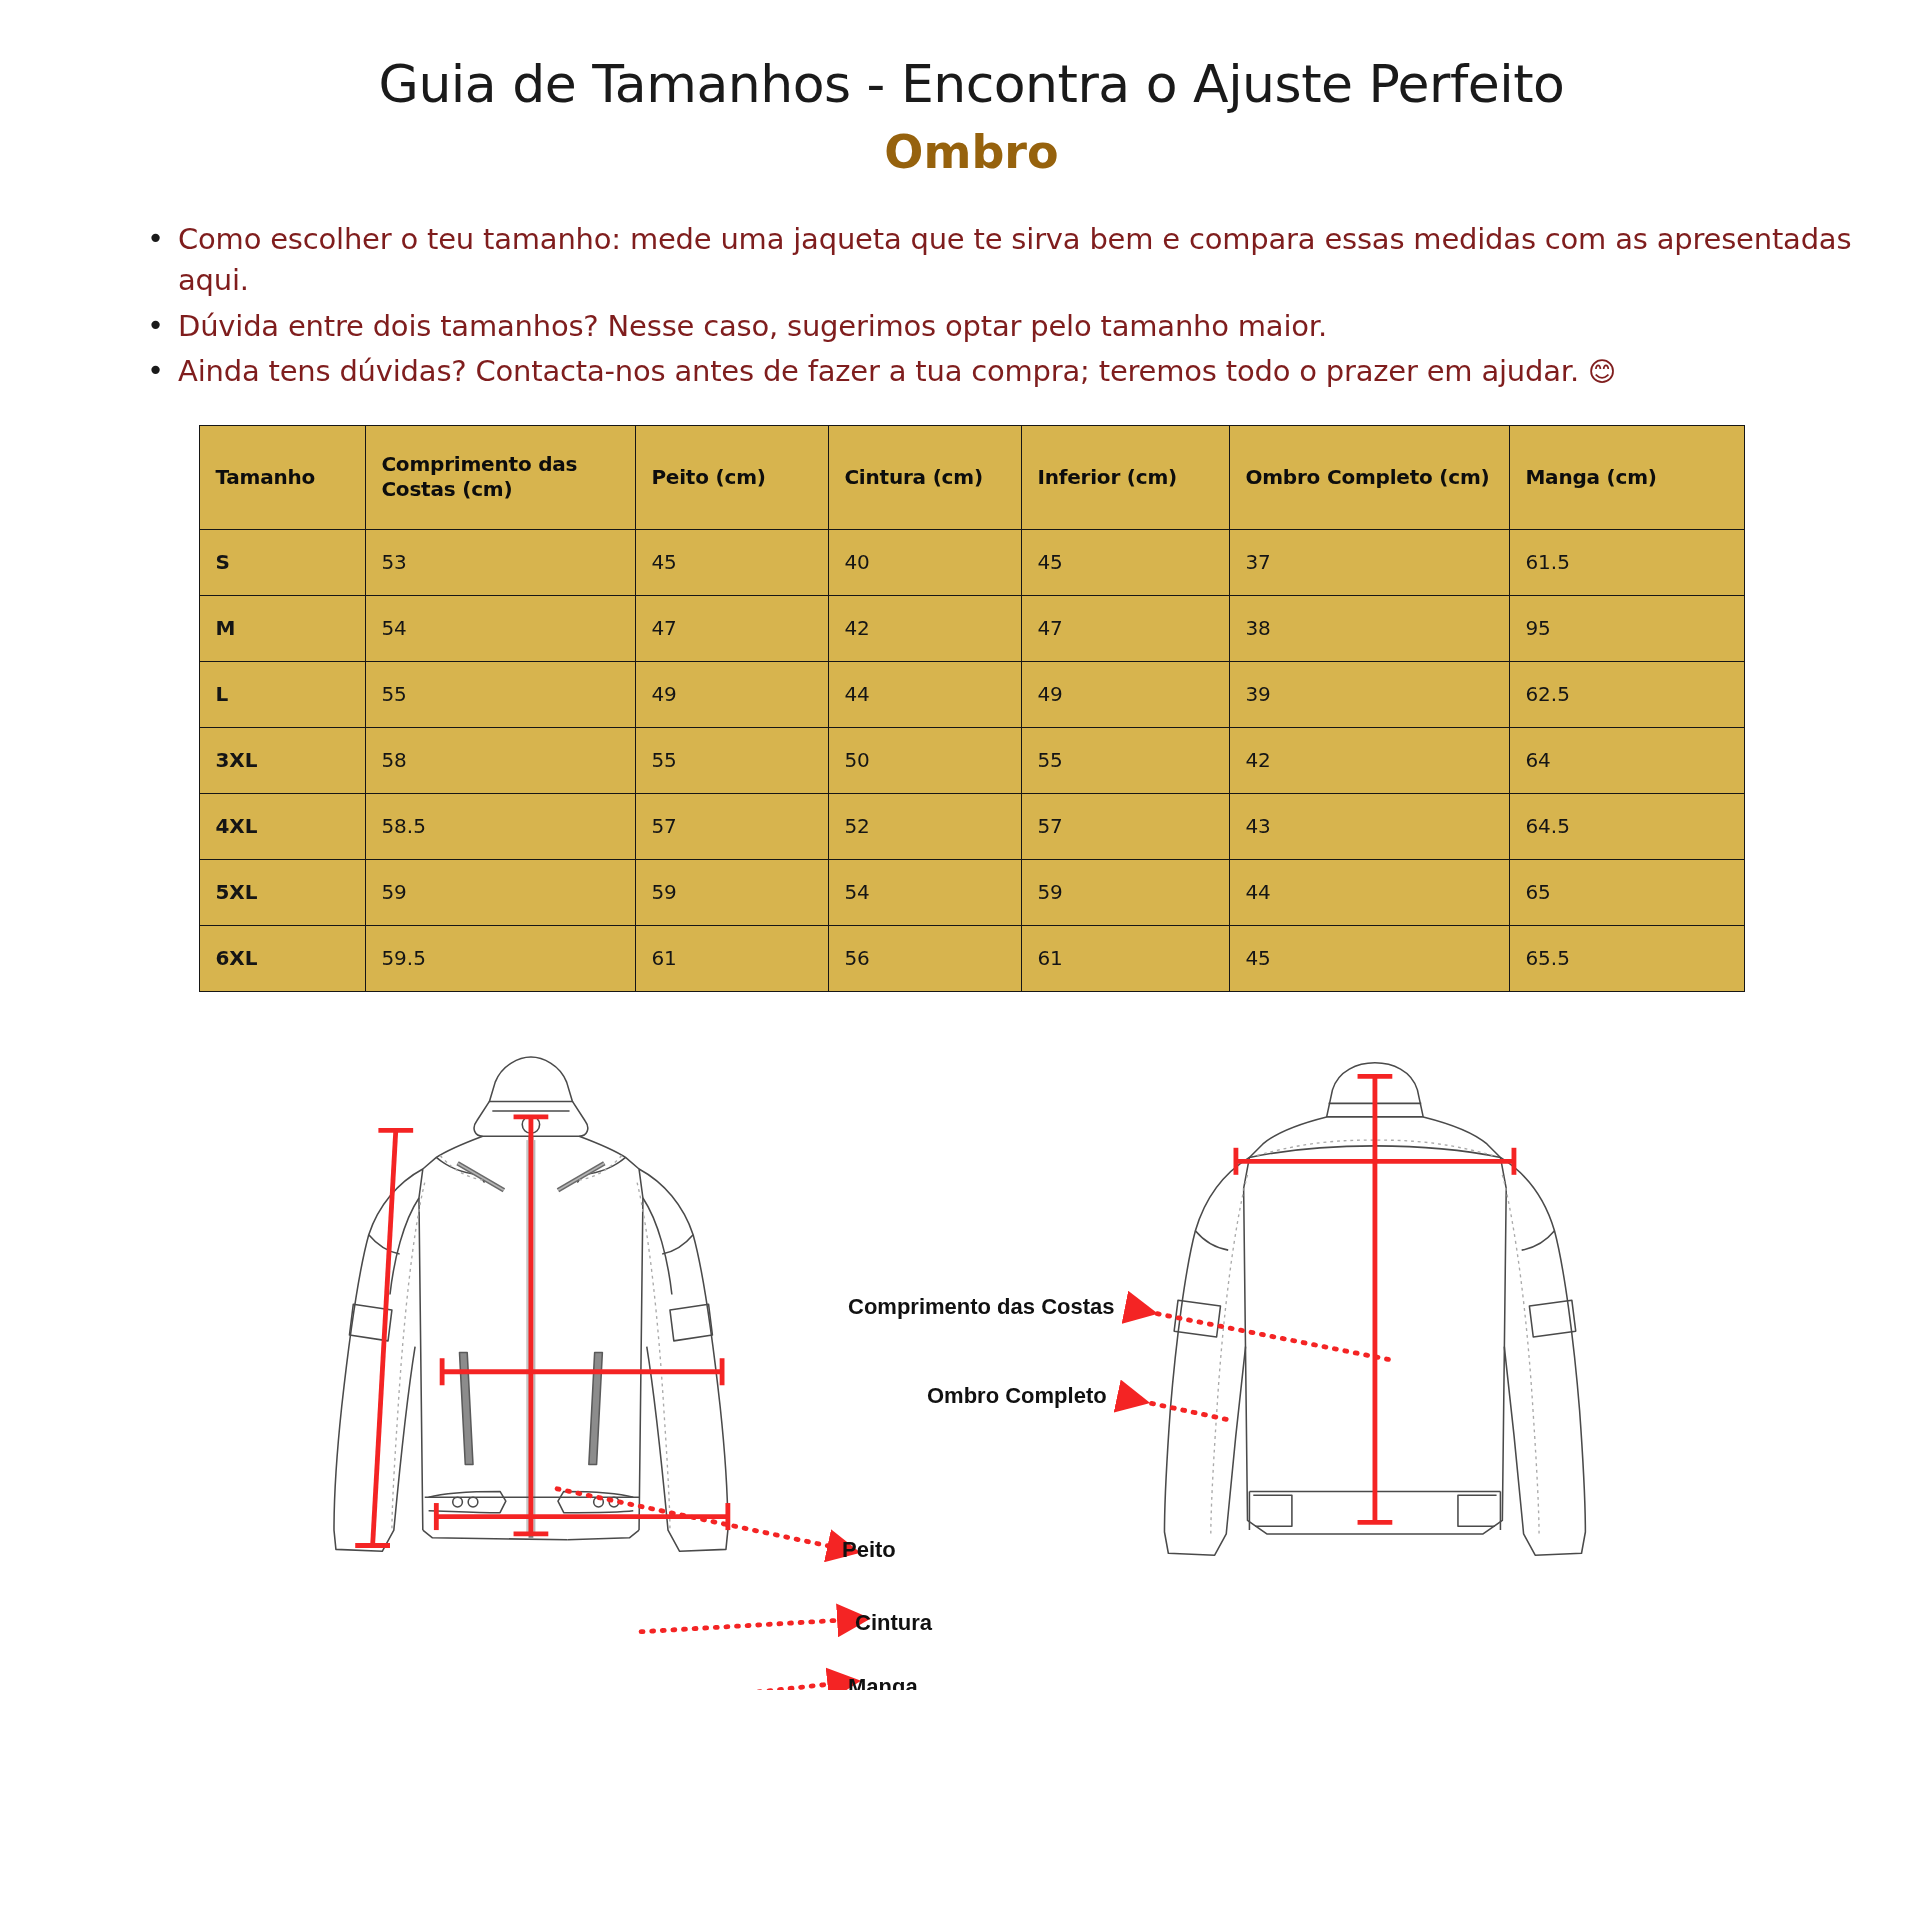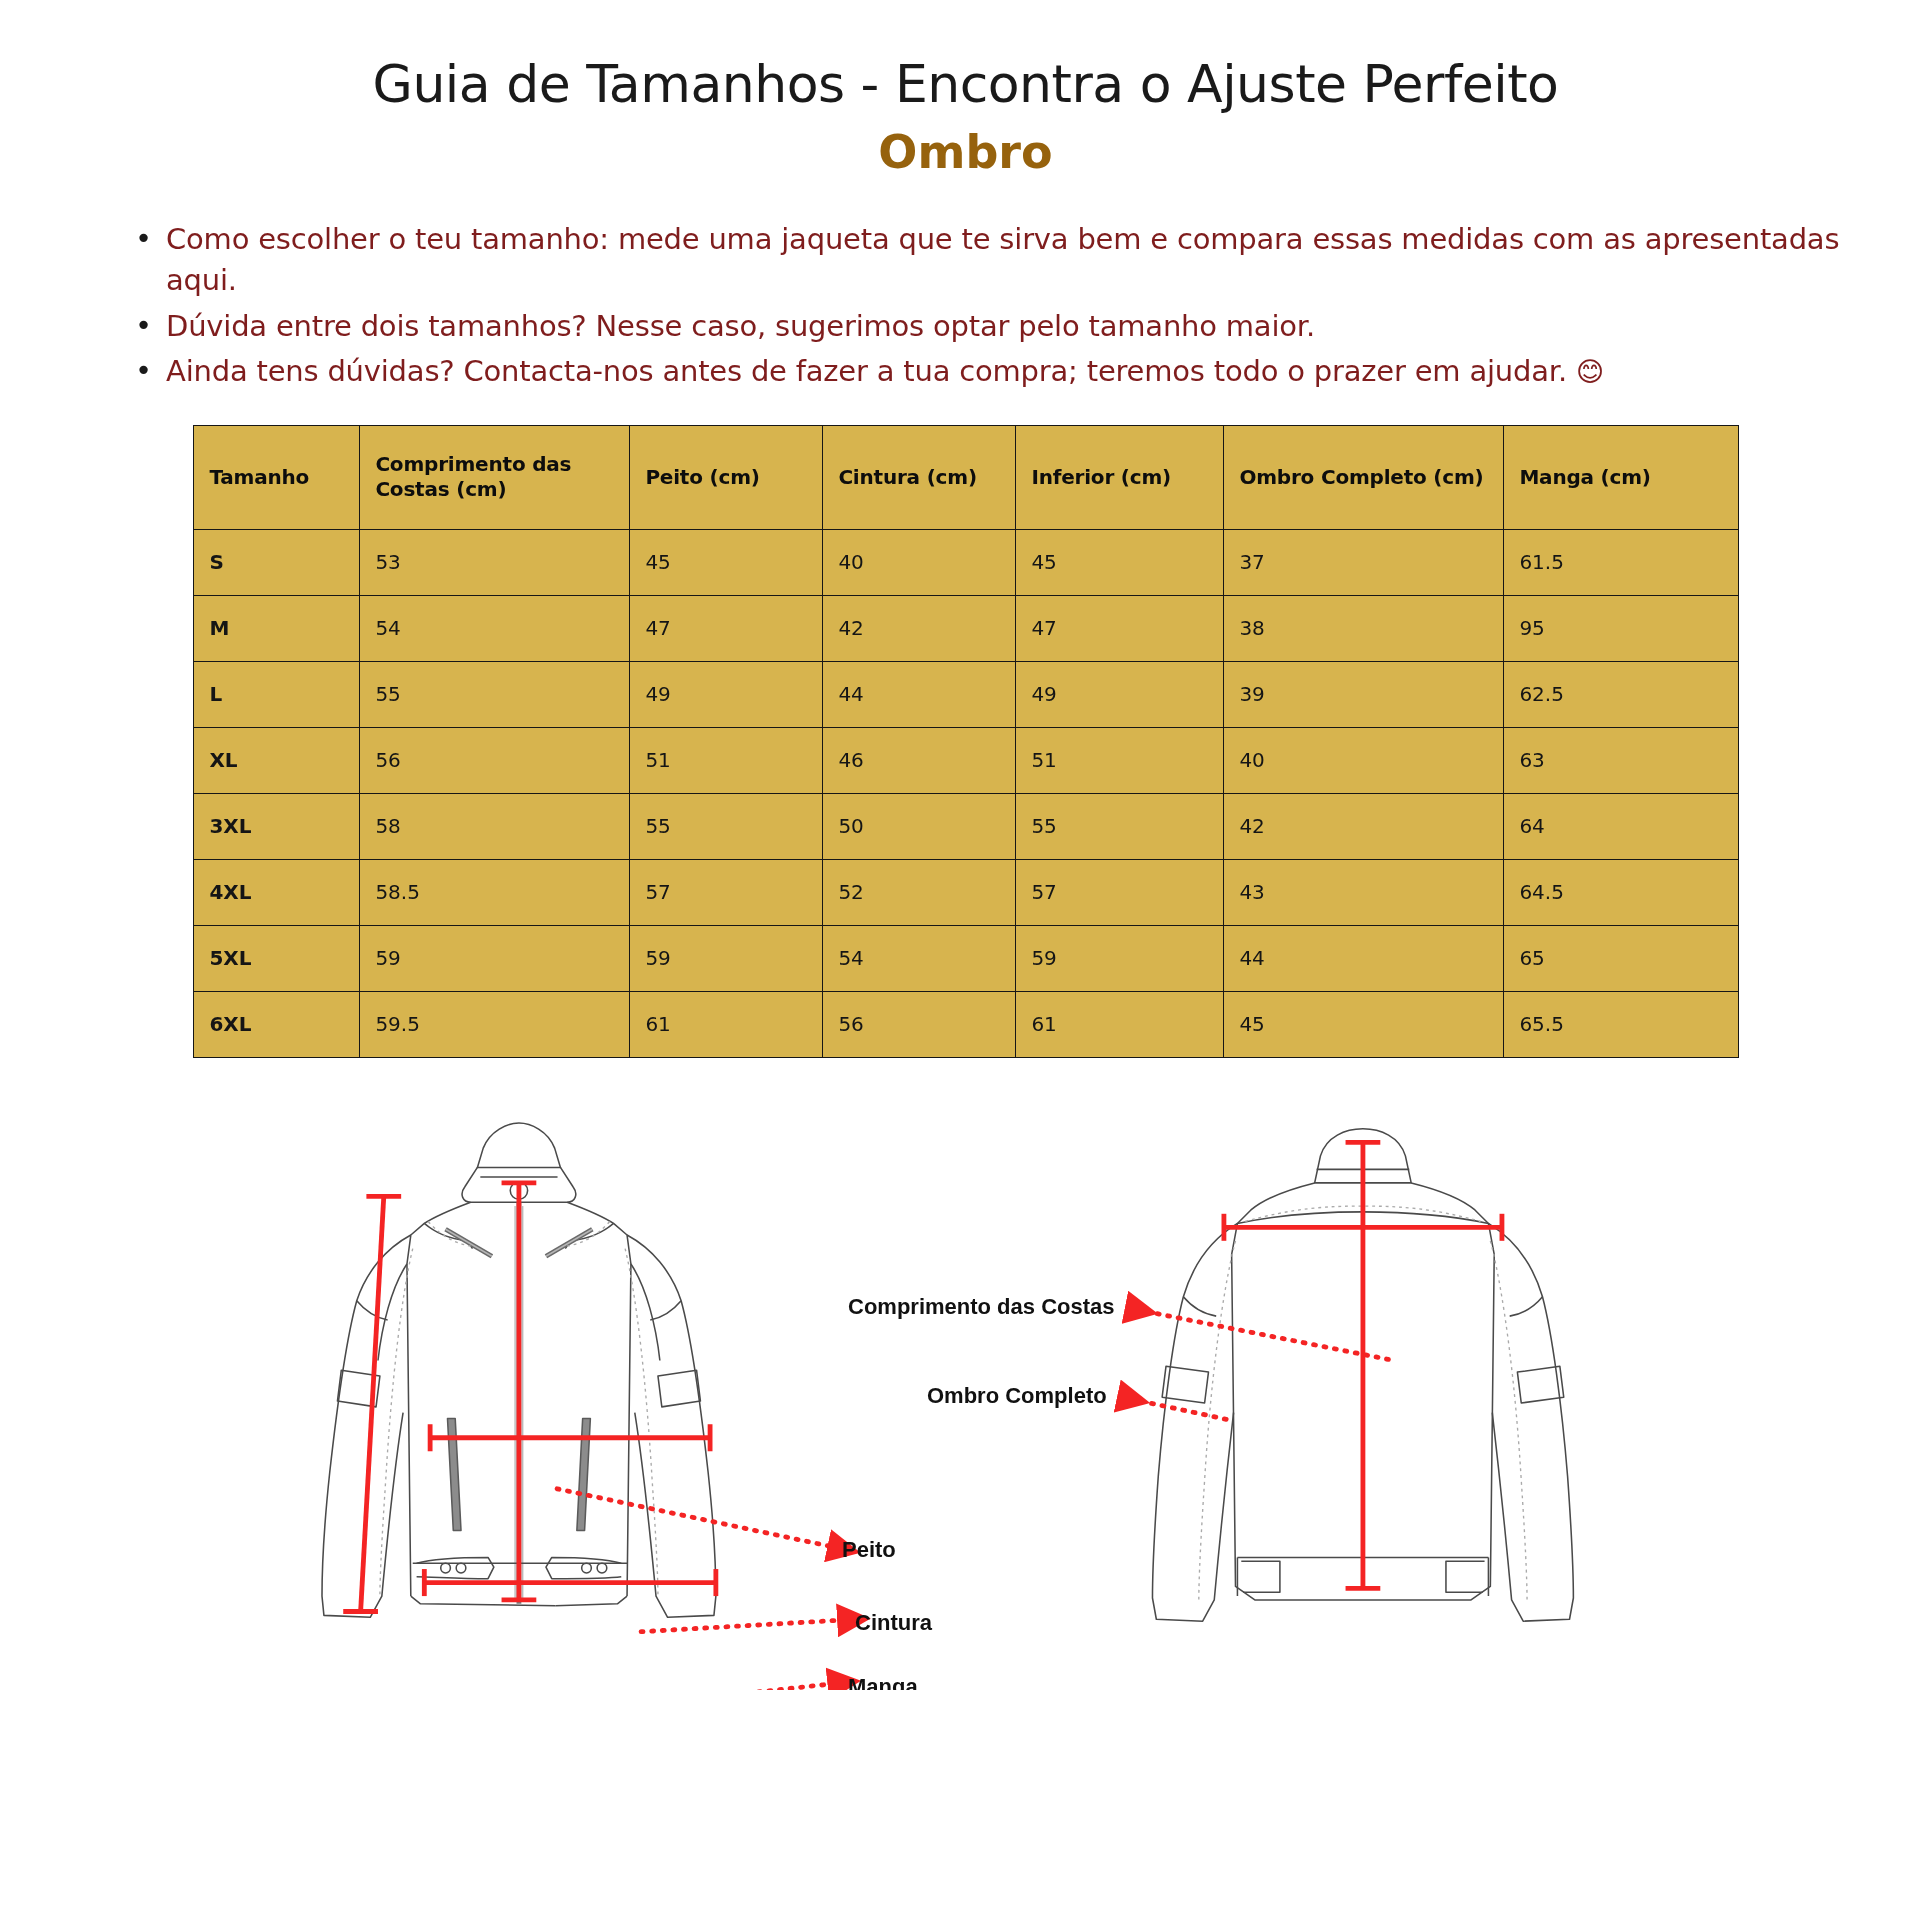--- a/index.html
+++ b/index.html
@@ -7,20 +7,21 @@
     margin: 0; padding: 0;
     width: 1931px; height: 1931px;
     background: #ffffff;
     font-family: "Liberation Sans", sans-serif;
   }
   .page {
     width: 1931px; height: 1690px;
     position: relative;
     background: #ffffff;
     overflow: hidden;
+    padding-left: 12px;
   }
 
   
   .title-main {
     text-align: center;
     font-family: "DejaVu Sans", sans-serif;
     font-size: 52px;
     font-weight: 400;
     color: #1a1a1a;
     letter-spacing: -0.5px;
@@ -204,29 +205,20 @@
           <tr>
             <td class="size-cell">L</td>
             <td>55</td>
             <td>49</td>
             <td>44</td>
             <td>49</td>
             <td>39</td>
             <td>62.5</td>
           </tr>
           <tr>
-            <td class="size-cell">XL</td>
-            <td>56</td>
-            <td>51</td>
-            <td>46</td>
-            <td>51</td>
-            <td>40</td>
-            <td>63</td>
-          </tr>
-          <tr>
             <td class="size-cell">3XL</td>
             <td>58</td>
             <td>55</td>
             <td>50</td>
             <td>55</td>
             <td>42</td>
             <td>64</td>
           </tr>
           <tr>
             <td class="size-cell">4XL</td>

